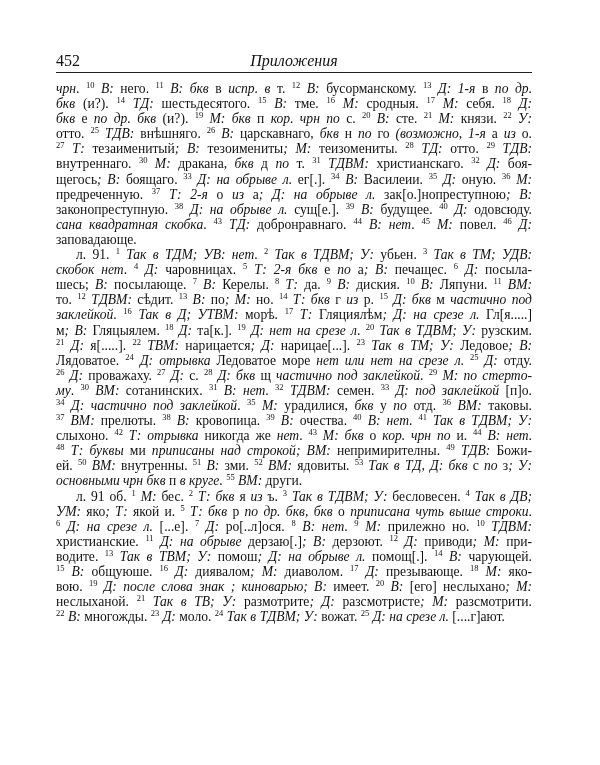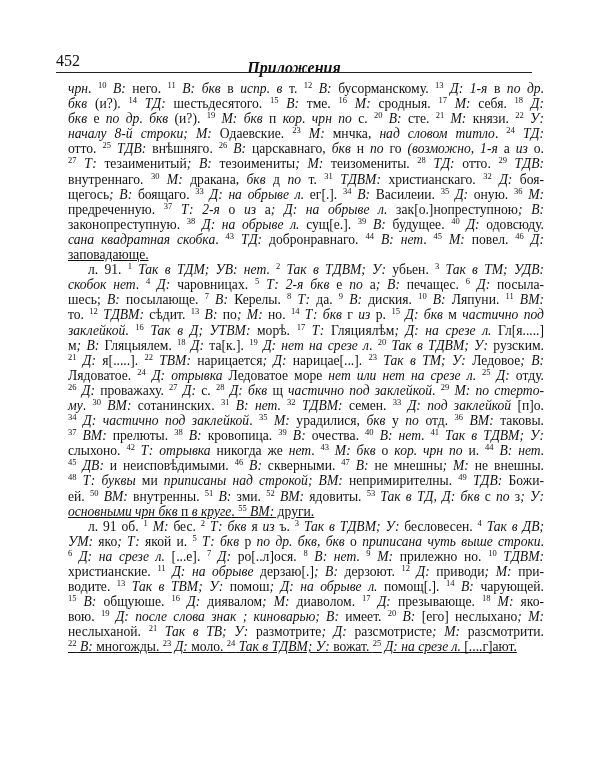--- a/index.html
+++ b/index.html
@@ -2,44 +2,43 @@
 <html><head>
 <meta charset="utf-8">
 <style>
   html, body { margin: 0; padding: 0; background: #ffffff; }
   body { width: 600px; height: 765px; position: relative; overflow: hidden;
          font-family: "Liberation Serif", "DejaVu Serif", serif; color: #111; }
   .page { position: absolute; left: 0; top: 0; width: 600px; height: 765px; }
   .header { position: absolute; left: 56px; top: 52px; width: 476px; height: 18px;
             font-size: 16px; }
   .page-number { position: absolute; left: 0; top: 0; }
-  .running-head { position: absolute; left: 0; width: 476px; top: 7px; text-align: center; font-style: italic; font-weight: bold; }
+  .running-head { position: absolute; left: 0; width: 476px; top: 0; text-align: center; font-style: italic; }
   .rule { position: absolute; left: 56px; top: 72px; width: 476px; height: 0; border-top: 1px solid #222; }
-  .body-text { position: absolute; left: 56px; top: 81px; width: 476px; margin-left: 12px; }
+  .body-text { position: absolute; left: 56px; top: 81px; width: 476px; }
   .line { height: 15.1px; line-height: 15.1px; font-size: 13.6px; white-space: nowrap;
           text-align: justify; text-align-last: justify; overflow: visible; }
-  .line.last { text-align-last: left; text-decoration: underline; }
+  .line.last { text-align-last: left; }
   .line.indent { padding-left: 20px; }
   .i { font-style: italic; }
   sup { font-size: 8.5px; vertical-align: 5px; line-height: 0; }
 </style>
 </head>
 <body>
 
 <div class="page">
   <div class="header">
     <span class="page-number">452</span>
     <span class="running-head">Приложения</span>
   </div>
   <div class="rule"></div>
   <div class="body-text" id="body-text">
       <div class="line"><span class="i">чрн</span><span>. </span><sup>10</sup><span class="i"> В:</span><span> него. </span><sup>11</sup><span class="i"> В: бкв</span><span> в </span><span class="i">испр. в</span><span> т. </span><sup>12</sup><span class="i"> В:</span><span> бусорманскому. </span><sup>13</sup><span class="i"> Д: 1-я</span><span> в </span><span class="i">по др.</span></div>
       <div class="line"><span class="i">бкв</span><span> (и?). </span><sup>14</sup><span class="i"> ТД:</span><span> шестьдесятого. </span><sup>15</sup><span class="i"> В:</span><span> тме. </span><sup>16</sup><span class="i"> М:</span><span> сродныя. </span><sup>17</sup><span class="i"> М:</span><span> себя. </span><sup>18</sup><span class="i"> Д:</span></div>
       <div class="line"><span class="i">бкв</span><span> е </span><span class="i">по др. бкв</span><span> (и?). </span><sup>19</sup><span class="i"> М: бкв</span><span> п </span><span class="i">кор. чрн по</span><span> с. </span><sup>20</sup><span class="i"> В:</span><span> сте. </span><sup>21</sup><span class="i"> М:</span><span> князи. </span><sup>22</sup><span class="i"> У:</span></div>
-      <div class="line"><span class="i">началу 8-й строки; М:</span><span> Одаевские. </span><sup>23</sup><span class="i"> М:</span><span> мнчка, </span><span class="i">над словом титло</span><span>. </span><sup>24</sup><span class="i"> ТД:</span></div>
       <div class="line"><span>отто. </span><sup>25</sup><span class="i"> ТДВ:</span><span> внѣшняго. </span><sup>26</sup><span class="i"> В:</span><span> царскавнаго, </span><span class="i">бкв</span><span> н </span><span class="i">по</span><span> го </span><span class="i">(возможно, 1-я</span><span> а </span><span class="i">из</span><span> о.</span></div>
       <div class="line"><sup>27</sup><span class="i"> Т:</span><span> тезаименитый</span><span class="i">; В:</span><span> тезоимениты</span><span class="i">; М:</span><span> теизомениты. </span><sup>28</sup><span class="i"> ТД:</span><span> отто. </span><sup>29</sup><span class="i"> ТДВ:</span></div>
       <div class="line"><span>внутреннаго. </span><sup>30</sup><span class="i"> М:</span><span> дракана, </span><span class="i">бкв</span><span> д </span><span class="i">по</span><span> т. </span><sup>31</sup><span class="i"> ТДВМ:</span><span> христианскаго. </span><sup>32</sup><span class="i"> Д:</span><span> боя-</span></div>
       <div class="line"><span>щегось</span><span class="i">; В:</span><span> боящаго. </span><sup>33</sup><span class="i"> Д: на обрыве л.</span><span> ег[.]. </span><sup>34</sup><span class="i"> В:</span><span> Василеии. </span><sup>35</sup><span class="i"> Д:</span><span> оную. </span><sup>36</sup><span class="i"> М:</span></div>
       <div class="line"><span>предреченную. </span><sup>37</sup><span class="i"> Т: 2-я</span><span> о </span><span class="i">из</span><span> а</span><span class="i">; Д: на обрыве л.</span><span> зак[о.]нопреступною</span><span class="i">; В:</span></div>
       <div class="line"><span>законопреступную. </span><sup>38</sup><span class="i"> Д: на обрыве л.</span><span> сущ[е.]. </span><sup>39</sup><span class="i"> В:</span><span> будущее. </span><sup>40</sup><span class="i"> Д:</span><span> одовсюду.</span></div>
       <div class="line"><span class="i">сана квадратная скобка</span><span>. </span><sup>43</sup><span class="i"> ТД:</span><span> добронравнаго. </span><sup>44</sup><span class="i"> В: нет</span><span>. </span><sup>45</sup><span class="i"> М:</span><span> повел. </span><sup>46</sup><span class="i"> Д:</span></div>
       <div class="line last"><span>заповадающе.</span></div>
       <div class="line indent"><span>л. 91. </span><sup>1</sup><span class="i"> Так в ТДМ; УВ: нет</span><span>. </span><sup>2</sup><span class="i"> Так в ТДВМ; У:</span><span> убьен. </span><sup>3</sup><span class="i"> Так в ТМ; УДВ:</span></div>
       <div class="line"><span class="i">скобок нет</span><span>. </span><sup>4</sup><span class="i"> Д:</span><span> чаровницах. </span><sup>5</sup><span class="i"> Т: 2-я бкв</span><span> е </span><span class="i">по</span><span> а</span><span class="i">; В:</span><span> печащес. </span><sup>6</sup><span class="i"> Д:</span><span> посыла-</span></div>
@@ -47,21 +46,20 @@
       <div class="line"><span>то. </span><sup>12</sup><span class="i"> ТДВМ:</span><span> сѣдит. </span><sup>13</sup><span class="i"> В:</span><span> по</span><span class="i">; М:</span><span> но. </span><sup>14</sup><span class="i"> Т: бкв</span><span> г </span><span class="i">из</span><span> р. </span><sup>15</sup><span class="i"> Д: бкв</span><span> м </span><span class="i">частично под</span></div>
       <div class="line"><span class="i">заклейкой</span><span>. </span><sup>16</sup><span class="i"> Так в Д; УТВМ:</span><span> морѣ. </span><sup>17</sup><span class="i"> Т:</span><span> Гляциялѣм</span><span class="i">; Д: на срезе л.</span><span> Гл[я.....]</span></div>
       <div class="line"><span>м</span><span class="i">; В:</span><span> Гляцыялем. </span><sup>18</sup><span class="i"> Д:</span><span> та[к.]. </span><sup>19</sup><span class="i"> Д: нет на срезе л</span><span>. </span><sup>20</sup><span class="i"> Так в ТДВМ; У:</span><span> рузским.</span></div>
       <div class="line"><sup>21</sup><span class="i"> Д:</span><span> я[.....]. </span><sup>22</sup><span class="i"> ТВМ:</span><span> нарицается</span><span class="i">; Д:</span><span> нарицае[...]. </span><sup>23</sup><span class="i"> Так в ТМ; У:</span><span> Ледовое</span><span class="i">; В:</span></div>
       <div class="line"><span>Лядоватое. </span><sup>24</sup><span class="i"> Д: отрывка</span><span> Ледоватое море </span><span class="i">нет или нет на срезе л</span><span>. </span><sup>25</sup><span class="i"> Д:</span><span> отду.</span></div>
       <div class="line"><sup>26</sup><span class="i"> Д:</span><span> проважаху. </span><sup>27</sup><span class="i"> Д:</span><span> с. </span><sup>28</sup><span class="i"> Д: бкв</span><span> щ </span><span class="i">частично под заклейкой</span><span>. </span><sup>29</sup><span class="i"> М: по стерто-</span></div>
       <div class="line"><span class="i">му</span><span>. </span><sup>30</sup><span class="i"> ВМ:</span><span> сотанинских. </span><sup>31</sup><span class="i"> В: нет</span><span>. </span><sup>32</sup><span class="i"> ТДВМ:</span><span> семен. </span><sup>33</sup><span class="i"> Д: под заклейкой</span><span> [п]о.</span></div>
       <div class="line"><sup>34</sup><span class="i"> Д: частично под заклейкой</span><span>. </span><sup>35</sup><span class="i"> М:</span><span> урадилися, </span><span class="i">бкв</span><span> у </span><span class="i">по</span><span> отд. </span><sup>36</sup><span class="i"> ВМ:</span><span> таковы.</span></div>
       <div class="line"><sup>37</sup><span class="i"> ВМ:</span><span> прелюты. </span><sup>38</sup><span class="i"> В:</span><span> кровопица. </span><sup>39</sup><span class="i"> В:</span><span> очества. </span><sup>40</sup><span class="i"> В: нет</span><span>. </span><sup>41</sup><span class="i"> Так в ТДВМ; У:</span></div>
       <div class="line"><span>слыхоно. </span><sup>42</sup><span class="i"> Т: отрывка</span><span> никогда же </span><span class="i">нет</span><span>. </span><sup>43</sup><span class="i"> М: бкв</span><span> о </span><span class="i">кор. чрн по</span><span> и. </span><sup>44</sup><span class="i"> В: нет</span><span>.</span></div>
-      <div class="line"><sup>45</sup><span class="i"> ДВ:</span><span> и неисповѣдимыми. </span><sup>46</sup><span class="i"> В:</span><span> скверными. </span><sup>47</sup><span class="i"> В:</span><span> не мнешны</span><span class="i">; М:</span><span> не внешны.</span></div>
       <div class="line"><sup>48</sup><span class="i"> Т: буквы</span><span> ми </span><span class="i">приписаны над строкой; ВМ:</span><span> непримирителны. </span><sup>49</sup><span class="i"> ТДВ:</span><span> Божи-</span></div>
       <div class="line"><span>ей. </span><sup>50</sup><span class="i"> ВМ:</span><span> внутренны. </span><sup>51</sup><span class="i"> В:</span><span> зми. </span><sup>52</sup><span class="i"> ВМ:</span><span> ядовиты. </span><sup>53</sup><span class="i"> Так в ТД, Д: бкв</span><span> с </span><span class="i">по</span><span> з</span><span class="i">; У:</span></div>
       <div class="line last"><span class="i">основными чрн бкв</span><span> п </span><span class="i">в круге</span><span>. </span><sup>55</sup><span class="i"> ВМ:</span><span> други.</span></div>
       <div class="line indent"><span>л. 91 об. </span><sup>1</sup><span class="i"> М:</span><span> бес. </span><sup>2</sup><span class="i"> Т: бкв</span><span> я </span><span class="i">из</span><span> ъ. </span><sup>3</sup><span class="i"> Так в ТДВМ; У:</span><span> бесловесен. </span><sup>4</sup><span class="i"> Так в ДВ;</span></div>
       <div class="line"><span class="i">УМ:</span><span> яко</span><span class="i">; Т:</span><span> якой и. </span><sup>5</sup><span class="i"> Т: бкв</span><span> р </span><span class="i">по др. бкв, бкв</span><span> о </span><span class="i">приписана чуть выше строки</span><span>.</span></div>
       <div class="line"><sup>6</sup><span class="i"> Д: на срезе л.</span><span> [...е]. </span><sup>7</sup><span class="i"> Д:</span><span> ро[..л]ося. </span><sup>8</sup><span class="i"> В: нет</span><span>. </span><sup>9</sup><span class="i"> М:</span><span> прилежно но. </span><sup>10</sup><span class="i"> ТДВМ:</span></div>
       <div class="line"><span>христианские. </span><sup>11</sup><span class="i"> Д: на обрыве</span><span> дерзаю[.]</span><span class="i">; В:</span><span> дерзоют. </span><sup>12</sup><span class="i"> Д:</span><span> приводи</span><span class="i">; М:</span><span> при-</span></div>
       <div class="line"><span>водите. </span><sup>13</sup><span class="i"> Так в ТВМ; У:</span><span> помош</span><span class="i">; Д: на обрыве л.</span><span> помощ[.]. </span><sup>14</sup><span class="i"> В:</span><span> чарующей.</span></div>
       <div class="line"><sup>15</sup><span class="i"> В:</span><span> общуюше. </span><sup>16</sup><span class="i"> Д:</span><span> диявалом</span><span class="i">; М:</span><span> диаволом. </span><sup>17</sup><span class="i"> Д:</span><span> презывающе. </span><sup>18</sup><span class="i"> М:</span><span> яко-</span></div>
       <div class="line"><span>вою. </span><sup>19</sup><span class="i"> Д: после слова знак ; киноварью; В:</span><span> имеет. </span><sup>20</sup><span class="i"> В:</span><span> [его] неслыхано</span><span class="i">; М:</span></div>

